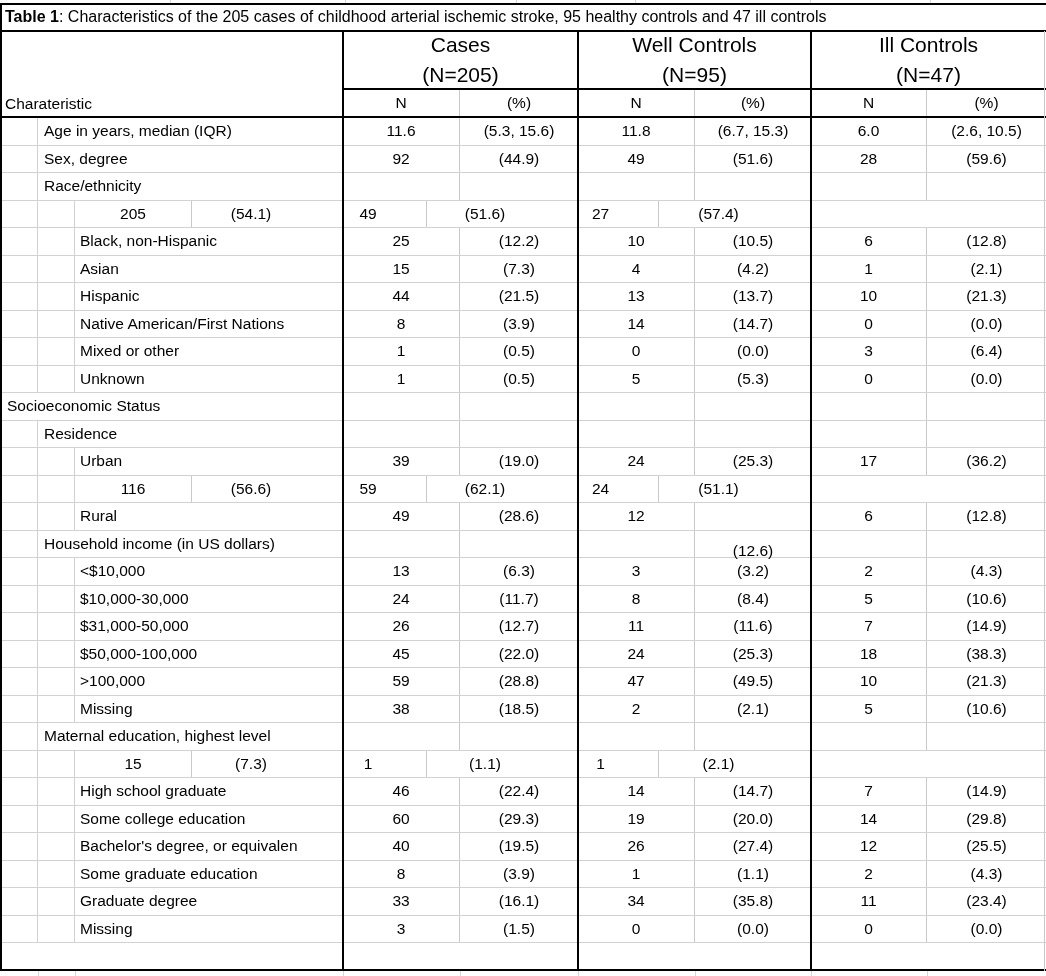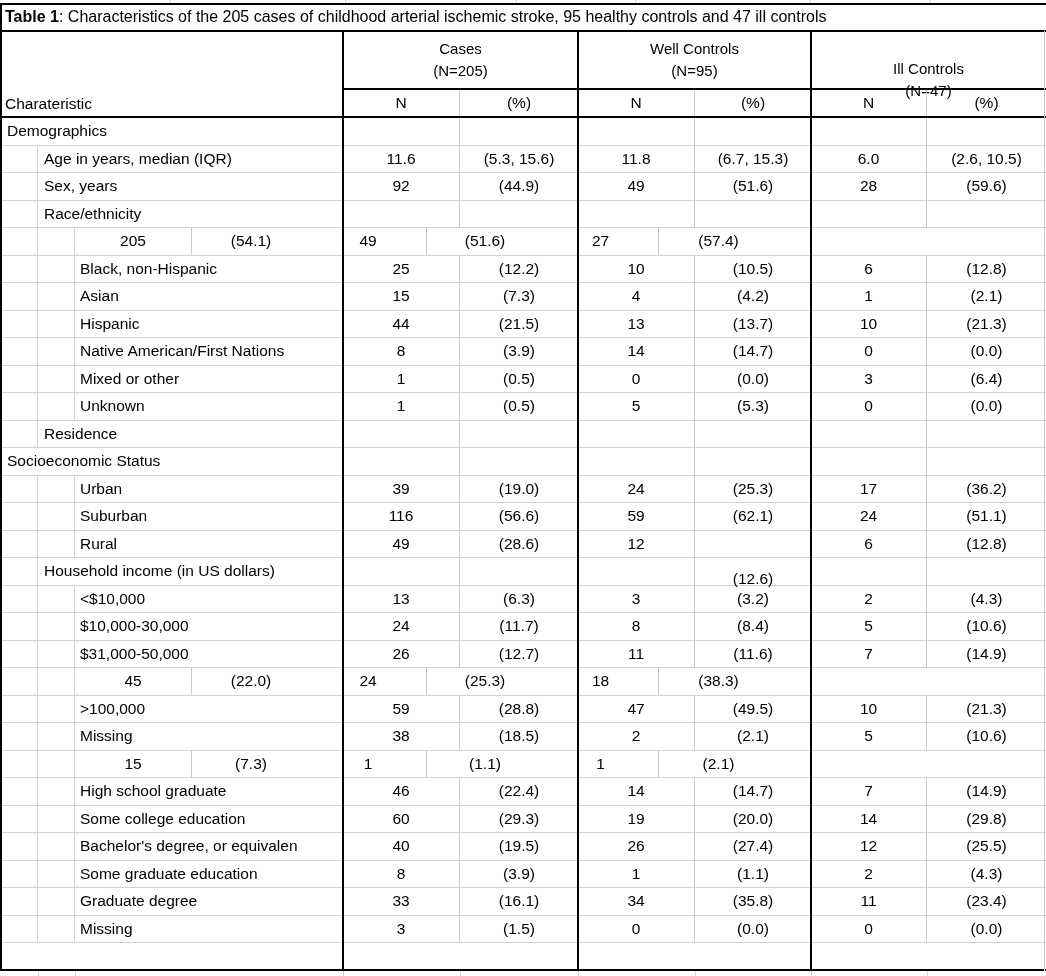--- a/index.html
+++ b/index.html
@@ -19,21 +19,21 @@
   
   .charlabel{
     position:absolute;left:0;top:31px;width:343px;height:86px;
     display:flex;align-items:flex-end;padding:0 0 4px 5px;box-sizing:border-box;
     font-size:15.5px;
   }
   
   .group{
     position:absolute;top:31px;height:58px;
     display:flex;flex-direction:column;align-items:center;justify-content:center;
-    row-gap:3px;font-size:15px;line-height:1.25;
+    row-gap:3px;font-size:21px;line-height:1.25;
   }
   
   .sub{
     position:absolute;top:89px;height:28px;
     display:flex;align-items:center;justify-content:center;
     font-size:15.5px;box-sizing:border-box;
   }
   .sub.divR{border-right:1px solid #c9c9c9;}
   
   #rows{position:absolute;left:0;top:118px;width:1046px;height:853px;}
@@ -73,55 +73,46 @@
   <div class="charlabel">Charateristic</div>
 
   <div class="group" style="left:343px;width:235px;">
     <div>Cases</div>
     <div>(N=205)</div>
   </div>
   <div class="group" style="left:578px;width:233px;">
     <div>Well Controls</div>
     <div>(N=95)</div>
   </div>
-  <div class="group" style="left:811px;width:235px;margin-top:20px;">
+  <div class="group" style="left:811px;width:235px;">
     <div>Ill Controls</div>
     <div>(N=47)</div>
   </div>
 
   <div class="sub divR" style="left:343px;width:117px;">N</div>
   <div class="sub" style="left:460px;width:118px;">(%)</div>
   <div class="sub divR" style="left:578px;width:117px;">N</div>
   <div class="sub" style="left:695px;width:116px;">(%)</div>
   <div class="sub divR" style="left:811px;width:116px;">N</div>
   <div class="sub" style="left:927px;width:119px;">(%)</div>
 
   <div id="rows">
-      <div class="row">
-        <div class="lbl" style="width: 343px; padding-left: 7px;">Demographics</div>
-        <div class="num divR" style="width: 117px;"></div>
-        <div class="num" style="width: 118px;"></div>
-        <div class="num divR" style="width: 117px;"></div>
-        <div class="num" style="width: 116px;"></div>
-        <div class="num divR" style="width: 116px;"></div>
-        <div class="num" style="width: 119px;"></div>
-      </div>
       <div class="row">
         <div class="ind"></div>
         <div class="lbl" style="width: 305px; padding-left: 6px;">Age in years, median (IQR)</div>
         <div class="num divR" style="width: 117px;">11.6</div>
         <div class="num" style="width: 118px;">(5.3, 15.6)</div>
         <div class="num divR" style="width: 117px;">11.8</div>
         <div class="num" style="width: 116px;">(6.7, 15.3)</div>
         <div class="num divR" style="width: 116px;">6.0</div>
         <div class="num" style="width: 119px;">(2.6, 10.5)</div>
       </div>
       <div class="row">
         <div class="ind"></div>
-        <div class="lbl" style="width: 305px; padding-left: 6px;">Sex, years</div>
+        <div class="lbl" style="width: 305px; padding-left: 6px;">Sex, degree</div>
         <div class="num divR" style="width: 117px;">92</div>
         <div class="num" style="width: 118px;">(44.9)</div>
         <div class="num divR" style="width: 117px;">49</div>
         <div class="num" style="width: 116px;">(51.6)</div>
         <div class="num divR" style="width: 116px;">28</div>
         <div class="num" style="width: 119px;">(59.6)</div>
       </div>
       <div class="row">
         <div class="ind"></div>
         <div class="lbl" style="width: 305px; padding-left: 6px;">Race/ethnicity</div>
@@ -202,31 +193,31 @@
         <div class="ind2"></div>
         <div class="lbl" style="width: 268px; padding-left: 5px; text-align: right;">Unknown</div>
         <div class="num divR" style="width: 117px;">1</div>
         <div class="num" style="width: 118px;">(0.5)</div>
         <div class="num divR" style="width: 117px;">5</div>
         <div class="num" style="width: 116px;">(5.3)</div>
         <div class="num divR" style="width: 116px;">0</div>
         <div class="num" style="width: 119px;">(0.0)</div>
       </div>
       <div class="row">
-        <div class="ind"></div>
-        <div class="lbl" style="width: 305px; padding-left: 6px;">Residence</div>
+        <div class="lbl" style="width: 343px; padding-left: 7px;">Socioeconomic Status</div>
         <div class="num divR" style="width: 117px;"></div>
         <div class="num" style="width: 118px;"></div>
         <div class="num divR" style="width: 117px;"></div>
         <div class="num" style="width: 116px;"></div>
         <div class="num divR" style="width: 116px;"></div>
         <div class="num" style="width: 119px;"></div>
       </div>
       <div class="row">
-        <div class="lbl" style="width: 343px; padding-left: 7px;">Socioeconomic Status</div>
+        <div class="ind"></div>
+        <div class="lbl" style="width: 305px; padding-left: 6px;">Residence</div>
         <div class="num divR" style="width: 117px;"></div>
         <div class="num" style="width: 118px;"></div>
         <div class="num divR" style="width: 117px;"></div>
         <div class="num" style="width: 116px;"></div>
         <div class="num divR" style="width: 116px;"></div>
         <div class="num" style="width: 119px;"></div>
       </div>
       <div class="row">
         <div class="ind"></div>
         <div class="ind2"></div>
@@ -234,21 +225,20 @@
         <div class="num divR" style="width: 117px;">39</div>
         <div class="num" style="width: 118px;">(19.0)</div>
         <div class="num divR" style="width: 117px;">24</div>
         <div class="num" style="width: 116px;">(25.3)</div>
         <div class="num divR" style="width: 116px;">17</div>
         <div class="num" style="width: 119px;">(36.2)</div>
       </div>
       <div class="row">
         <div class="ind"></div>
         <div class="ind2"></div>
-        <div class="lbl" style="width: 268px; padding-left: 5px;">Suburban</div>
         <div class="num divR" style="width: 117px;">116</div>
         <div class="num" style="width: 118px;">(56.6)</div>
         <div class="num divR" style="width: 117px;">59</div>
         <div class="num" style="width: 116px;">(62.1)</div>
         <div class="num divR" style="width: 116px;">24</div>
         <div class="num" style="width: 119px;">(51.1)</div>
       </div>
       <div class="row">
         <div class="ind"></div>
         <div class="ind2"></div>
@@ -299,20 +289,21 @@
         <div class="num divR" style="width: 117px;">26</div>
         <div class="num" style="width: 118px;">(12.7)</div>
         <div class="num divR" style="width: 117px;">11</div>
         <div class="num" style="width: 116px;">(11.6)</div>
         <div class="num divR" style="width: 116px;">7</div>
         <div class="num" style="width: 119px;">(14.9)</div>
       </div>
       <div class="row">
         <div class="ind"></div>
         <div class="ind2"></div>
+        <div class="lbl" style="width: 268px; padding-left: 5px;">$50,000-100,000</div>
         <div class="num divR" style="width: 117px;">45</div>
         <div class="num" style="width: 118px;">(22.0)</div>
         <div class="num divR" style="width: 117px;">24</div>
         <div class="num" style="width: 116px;">(25.3)</div>
         <div class="num divR" style="width: 116px;">18</div>
         <div class="num" style="width: 119px;">(38.3)</div>
       </div>
       <div class="row">
         <div class="ind"></div>
         <div class="ind2"></div>
@@ -327,20 +318,30 @@
       <div class="row">
         <div class="ind"></div>
         <div class="ind2"></div>
         <div class="lbl" style="width: 268px; padding-left: 5px;">Missing</div>
         <div class="num divR" style="width: 117px;">38</div>
         <div class="num" style="width: 118px;">(18.5)</div>
         <div class="num divR" style="width: 117px;">2</div>
         <div class="num" style="width: 116px;">(2.1)</div>
         <div class="num divR" style="width: 116px;">5</div>
         <div class="num" style="width: 119px;">(10.6)</div>
+      </div>
+      <div class="row">
+        <div class="ind"></div>
+        <div class="lbl" style="width: 305px; padding-left: 6px;">Maternal education, highest level</div>
+        <div class="num divR" style="width: 117px;"></div>
+        <div class="num" style="width: 118px;"></div>
+        <div class="num divR" style="width: 117px;"></div>
+        <div class="num" style="width: 116px;"></div>
+        <div class="num divR" style="width: 116px;"></div>
+        <div class="num" style="width: 119px;"></div>
       </div>
       <div class="row">
         <div class="ind"></div>
         <div class="ind2"></div>
         <div class="num divR" style="width: 117px;">15</div>
         <div class="num" style="width: 118px;">(7.3)</div>
         <div class="num divR" style="width: 117px;">1</div>
         <div class="num" style="width: 116px;">(1.1)</div>
         <div class="num divR" style="width: 116px;">1</div>
         <div class="num" style="width: 119px;">(2.1)</div>

